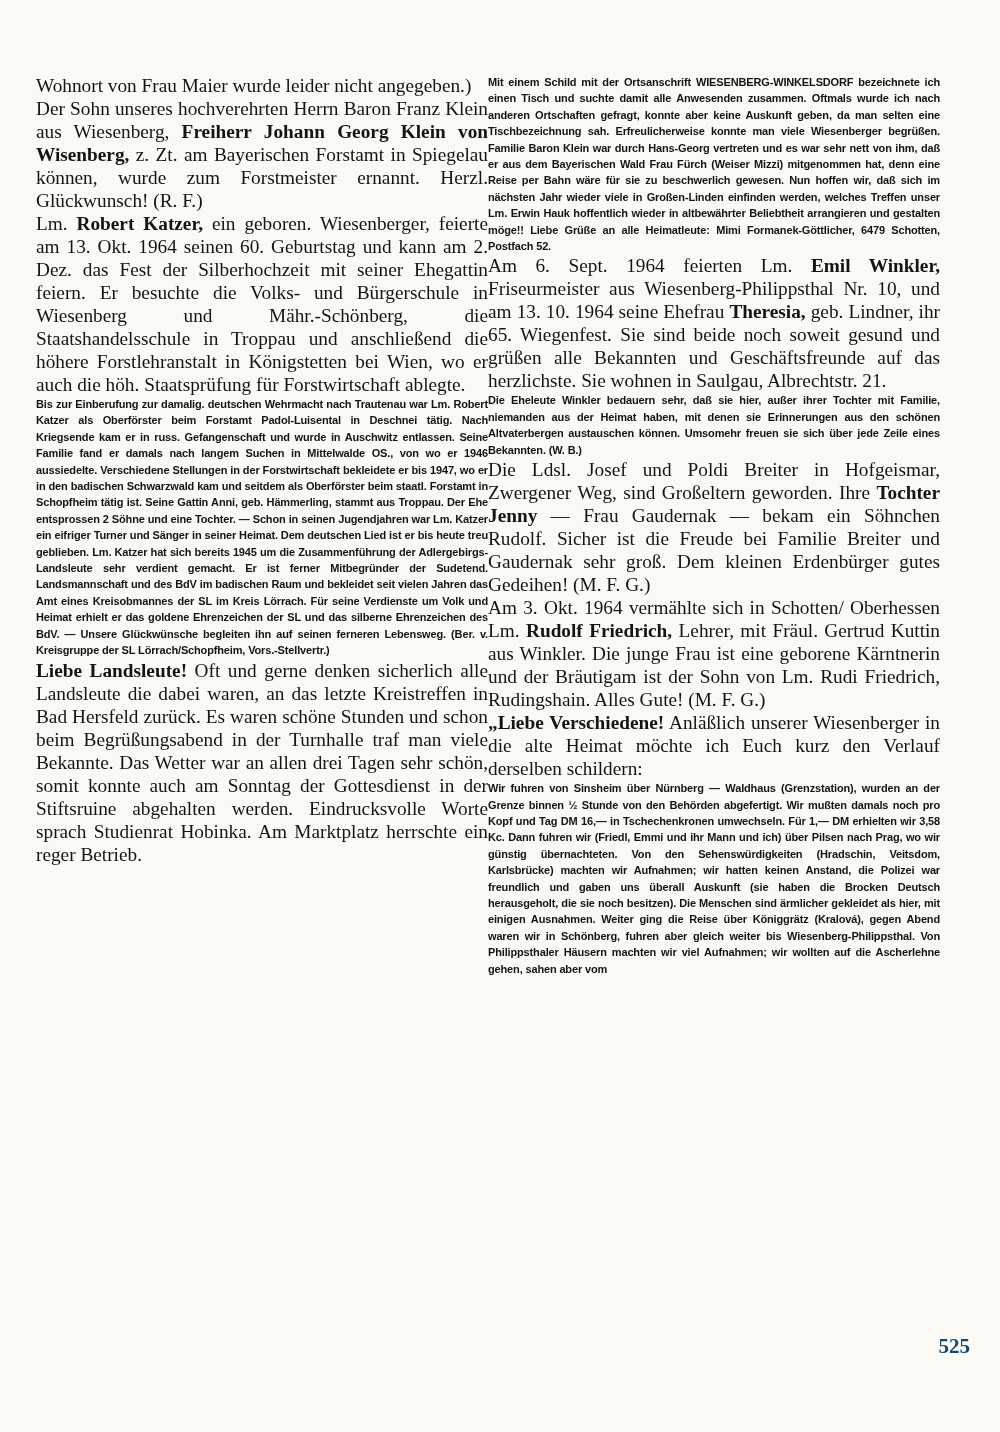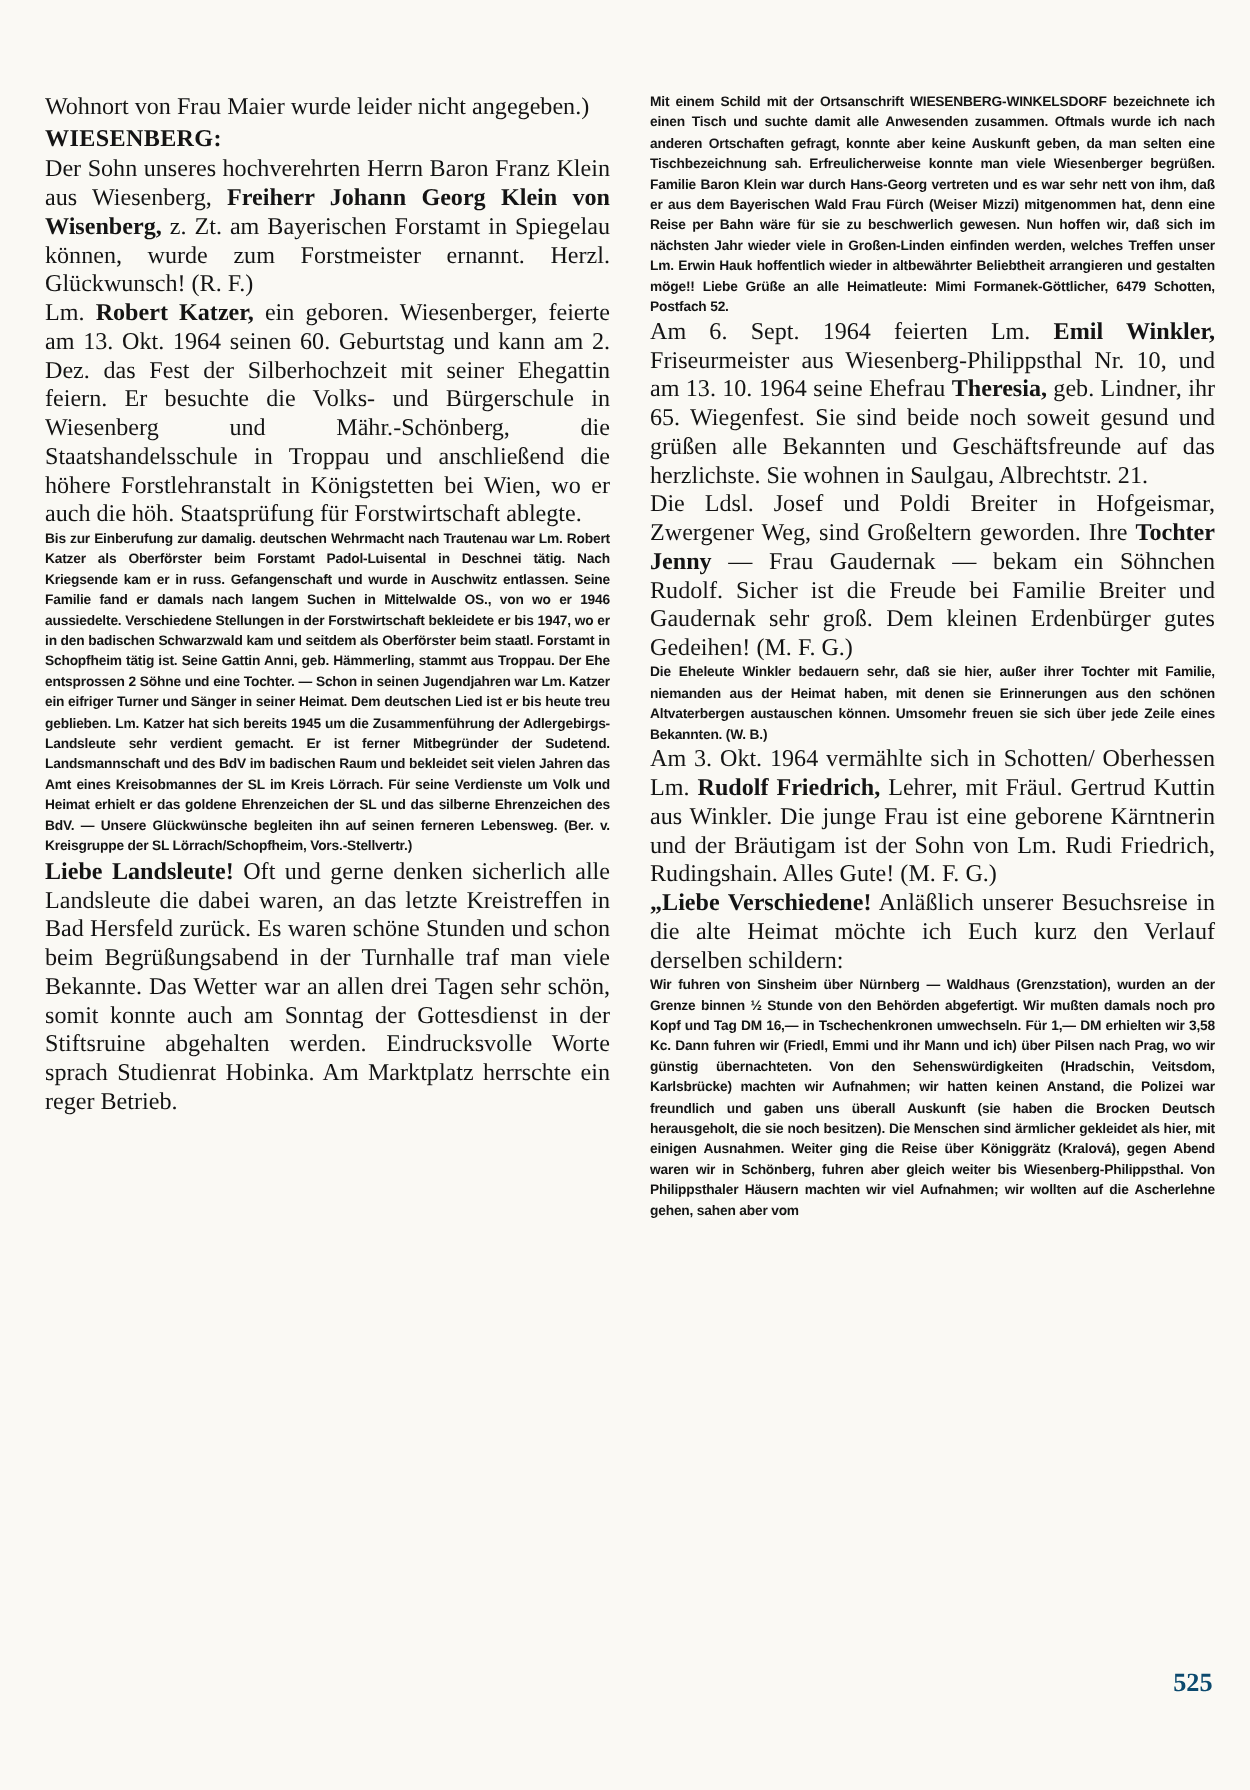--- a/index.html
+++ b/index.html
@@ -17,21 +17,20 @@
     margin: 0 auto;
     background: #faf9f4;
     color: #141414;
     overflow: hidden;
   }
   .columns {
     position: absolute;
     left: 36px;
     top: 74px;
     display: flex;
-    gap: 32px;
   }
   .col {
     width: 452px;
     hyphens: auto;
     -webkit-hyphens: auto;
   }
   .para {
     margin: 0;
     padding: 0;
   }
@@ -70,30 +69,29 @@
     color: #0c4a6e;
   }
 </style>
 </head>
 <body>
 
 <div class="page">
   <div class="columns">
     <div class="col">
         <p class="para body"><span class="r">Wohnort von Frau Maier wurde leider nicht angegeben.)</span></p>
-        <p class="para heading"><span class="b">WIESENBERG:</span></p>
         <p class="para body"><span class="r">Der Sohn unseres hochverehrten Herrn Baron Franz Klein aus Wiesenberg, </span><span class="b">Freiherr Johann Georg Klein von Wisenberg,</span><span class="r"> z. Zt. am Bayerischen Forstamt in Spiegelau können, wurde zum Forstmeister ernannt. Herzl. Glückwunsch! (R. F.)</span></p>
         <p class="para body"><span class="r">Lm. </span><span class="b">Robert Katzer,</span><span class="r"> ein geboren. Wiesenberger, feierte am 13. Okt. 1964 seinen 60. Geburtstag und kann am 2. Dez. das Fest der Silberhochzeit mit seiner Ehegattin feiern. Er besuchte die Volks- und Bürgerschule in Wiesenberg und Mähr.-Schönberg, die Staatshandelsschule in Troppau und anschließend die höhere Forstlehranstalt in Königstetten bei Wien, wo er auch die höh. Staatsprüfung für Forstwirtschaft ablegte.</span></p>
         <p class="para small"><span class="r">Bis zur Einberufung zur damalig. deutschen Wehrmacht nach Trautenau war Lm. Robert Katzer als Oberförster beim Forstamt Padol-Luisental in Deschnei tätig. Nach Kriegsende kam er in russ. Gefangenschaft und wurde in Auschwitz entlassen. Seine Familie fand er damals nach langem Suchen in Mittelwalde OS., von wo er 1946 aussiedelte. Verschiedene Stellungen in der Forstwirtschaft bekleidete er bis 1947, wo er in den badischen Schwarzwald kam und seitdem als Oberförster beim staatl. Forstamt in Schopfheim tätig ist. Seine Gattin Anni, geb. Hämmerling, stammt aus Troppau. Der Ehe entsprossen 2 Söhne und eine Tochter. — Schon in seinen Jugendjahren war Lm. Katzer ein eifriger Turner und Sänger in seiner Heimat. Dem deutschen Lied ist er bis heute treu geblieben. Lm. Katzer hat sich bereits 1945 um die Zusammenführung der Adlergebirgs-Landsleute sehr verdient gemacht. Er ist ferner Mitbegründer der Sudetend. Landsmannschaft und des BdV im badischen Raum und bekleidet seit vielen Jahren das Amt eines Kreisobmannes der SL im Kreis Lörrach. Für seine Verdienste um Volk und Heimat erhielt er das goldene Ehrenzeichen der SL und das silberne Ehrenzeichen des BdV. — Unsere Glückwünsche begleiten ihn auf seinen ferneren Lebensweg. (Ber. v. Kreisgruppe der SL Lörrach/Schopfheim, Vors.-Stellvertr.)</span></p>
         <p class="para body"><span class="b">Liebe Landsleute!</span><span class="r"> Oft und gerne denken sicherlich alle Landsleute die dabei waren, an das letzte Kreistreffen in Bad Hersfeld zurück. Es waren schöne Stunden und schon beim Begrüßungsabend in der Turnhalle traf man viele Bekannte. Das Wetter war an allen drei Tagen sehr schön, somit konnte auch am Sonntag der Gottesdienst in der Stiftsruine abgehalten werden. Eindrucksvolle Worte sprach Studienrat Hobinka. Am Marktplatz herrschte ein reger Betrieb.</span></p>
       </div>
     <div class="col">
         <p class="para small"><span class="r">Mit einem Schild mit der Ortsanschrift WIESENBERG-WINKELSDORF bezeichnete ich einen Tisch und suchte damit alle Anwesenden zusammen. Oftmals wurde ich nach anderen Ortschaften gefragt, konnte aber keine Auskunft geben, da man selten eine Tischbezeichnung sah. Erfreulicherweise konnte man viele Wiesenberger begrüßen. Familie Baron Klein war durch Hans-Georg vertreten und es war sehr nett von ihm, daß er aus dem Bayerischen Wald Frau Fürch (Weiser Mizzi) mitgenommen hat, denn eine Reise per Bahn wäre für sie zu beschwerlich gewesen. Nun hoffen wir, daß sich im nächsten Jahr wieder viele in Großen-Linden einfinden werden, welches Treffen unser Lm. Erwin Hauk hoffentlich wieder in altbewährter Beliebtheit arrangieren und gestalten möge!! Liebe Grüße an alle Heimatleute: </span><span class="b">Mimi Formanek-Göttlicher,</span><span class="r"> 6479 Schotten, Postfach 52.</span></p>
         <p class="para body"><span class="r">Am 6. Sept. 1964 feierten Lm. </span><span class="b">Emil Winkler,</span><span class="r"> Friseurmeister aus Wiesenberg-Philippsthal Nr. 10, und am 13. 10. 1964 seine Ehefrau </span><span class="b">Theresia,</span><span class="r"> geb. Lindner, ihr 65. Wiegenfest. Sie sind beide noch soweit gesund und grüßen alle Bekannten und Geschäftsfreunde auf das herzlichste. Sie wohnen in Saulgau, Albrechtstr. 21.</span></p>
+        <p class="para small"><span class="r">Die Eheleute Winkler bedauern sehr, daß sie hier, außer ihrer Tochter mit Familie, niemanden aus der Heimat haben, mit denen sie Erinnerungen aus den schönen Altvaterbergen austauschen können. Umsomehr freuen sie sich über jede Zeile eines Bekannten. (W. B.)</span></p>
         <p class="para body"><span class="r">Die Ldsl. Josef und Poldi Breiter in Hofgeismar, Zwergener Weg, sind Großeltern geworden. Ihre </span><span class="b">Tochter Jenny</span><span class="r"> — Frau Gaudernak — bekam ein Söhnchen Rudolf. Sicher ist die Freude bei Familie Breiter und Gaudernak sehr groß. Dem kleinen Erdenbürger gutes Gedeihen! (M. F. G.)</span></p>
-        <p class="para small"><span class="r">Die Eheleute Winkler bedauern sehr, daß sie hier, außer ihrer Tochter mit Familie, niemanden aus der Heimat haben, mit denen sie Erinnerungen aus den schönen Altvaterbergen austauschen können. Umsomehr freuen sie sich über jede Zeile eines Bekannten. (W. B.)</span></p>
         <p class="para body"><span class="r">Am 3. Okt. 1964 vermählte sich in Schotten/ Oberhessen Lm. </span><span class="b">Rudolf Friedrich,</span><span class="r"> Lehrer, mit Fräul. Gertrud Kuttin aus Winkler. Die junge Frau ist eine geborene Kärntnerin und der Bräutigam ist der Sohn von Lm. Rudi Friedrich, Rudingshain. Alles Gute! (M. F. G.)</span></p>
-        <p class="para body"><span class="b">„Liebe Verschiedene!</span><span class="r"> Anläßlich unserer Besuchsreise in die alte Heimat möchte ich Euch kurz den Verlauf derselben schildern:</span></p>
+        <p class="para body"><span class="b">„Liebe Verschiedene!</span><span class="r"> Anläßlich unserer Wiesenberger in die alte Heimat möchte ich Euch kurz den Verlauf derselben schildern:</span></p>
         <p class="para small"><span class="r">Wir fuhren von Sinsheim über Nürnberg — Waldhaus (Grenzstation), wurden an der Grenze binnen ½ Stunde von den Behörden abgefertigt. Wir mußten damals noch pro Kopf und Tag DM 16,— in Tschechenkronen umwechseln. Für 1,— DM erhielten wir 3,58 Kc. Dann fuhren wir (Friedl, Emmi und ihr Mann und ich) über Pilsen nach Prag, wo wir günstig übernachteten. Von den Sehenswürdigkeiten (Hradschin, Veitsdom, Karlsbrücke) machten wir Aufnahmen; wir hatten keinen Anstand, die Polizei war freundlich und gaben uns überall Auskunft (sie haben die Brocken Deutsch herausgeholt, die sie noch besitzen). Die Menschen sind ärmlicher gekleidet als hier, mit einigen Ausnahmen. Weiter ging die Reise über Königgrätz (Kralová), gegen Abend waren wir in Schönberg, fuhren aber gleich weiter bis Wiesenberg-Philippsthal. Von Philippsthaler Häusern machten wir viel Aufnahmen; wir wollten auf die Ascherlehne gehen, sahen aber vom</span></p>
       </div>
   </div>
   <div class="page-number">525</div>
 </div>
 
 </body></html>

